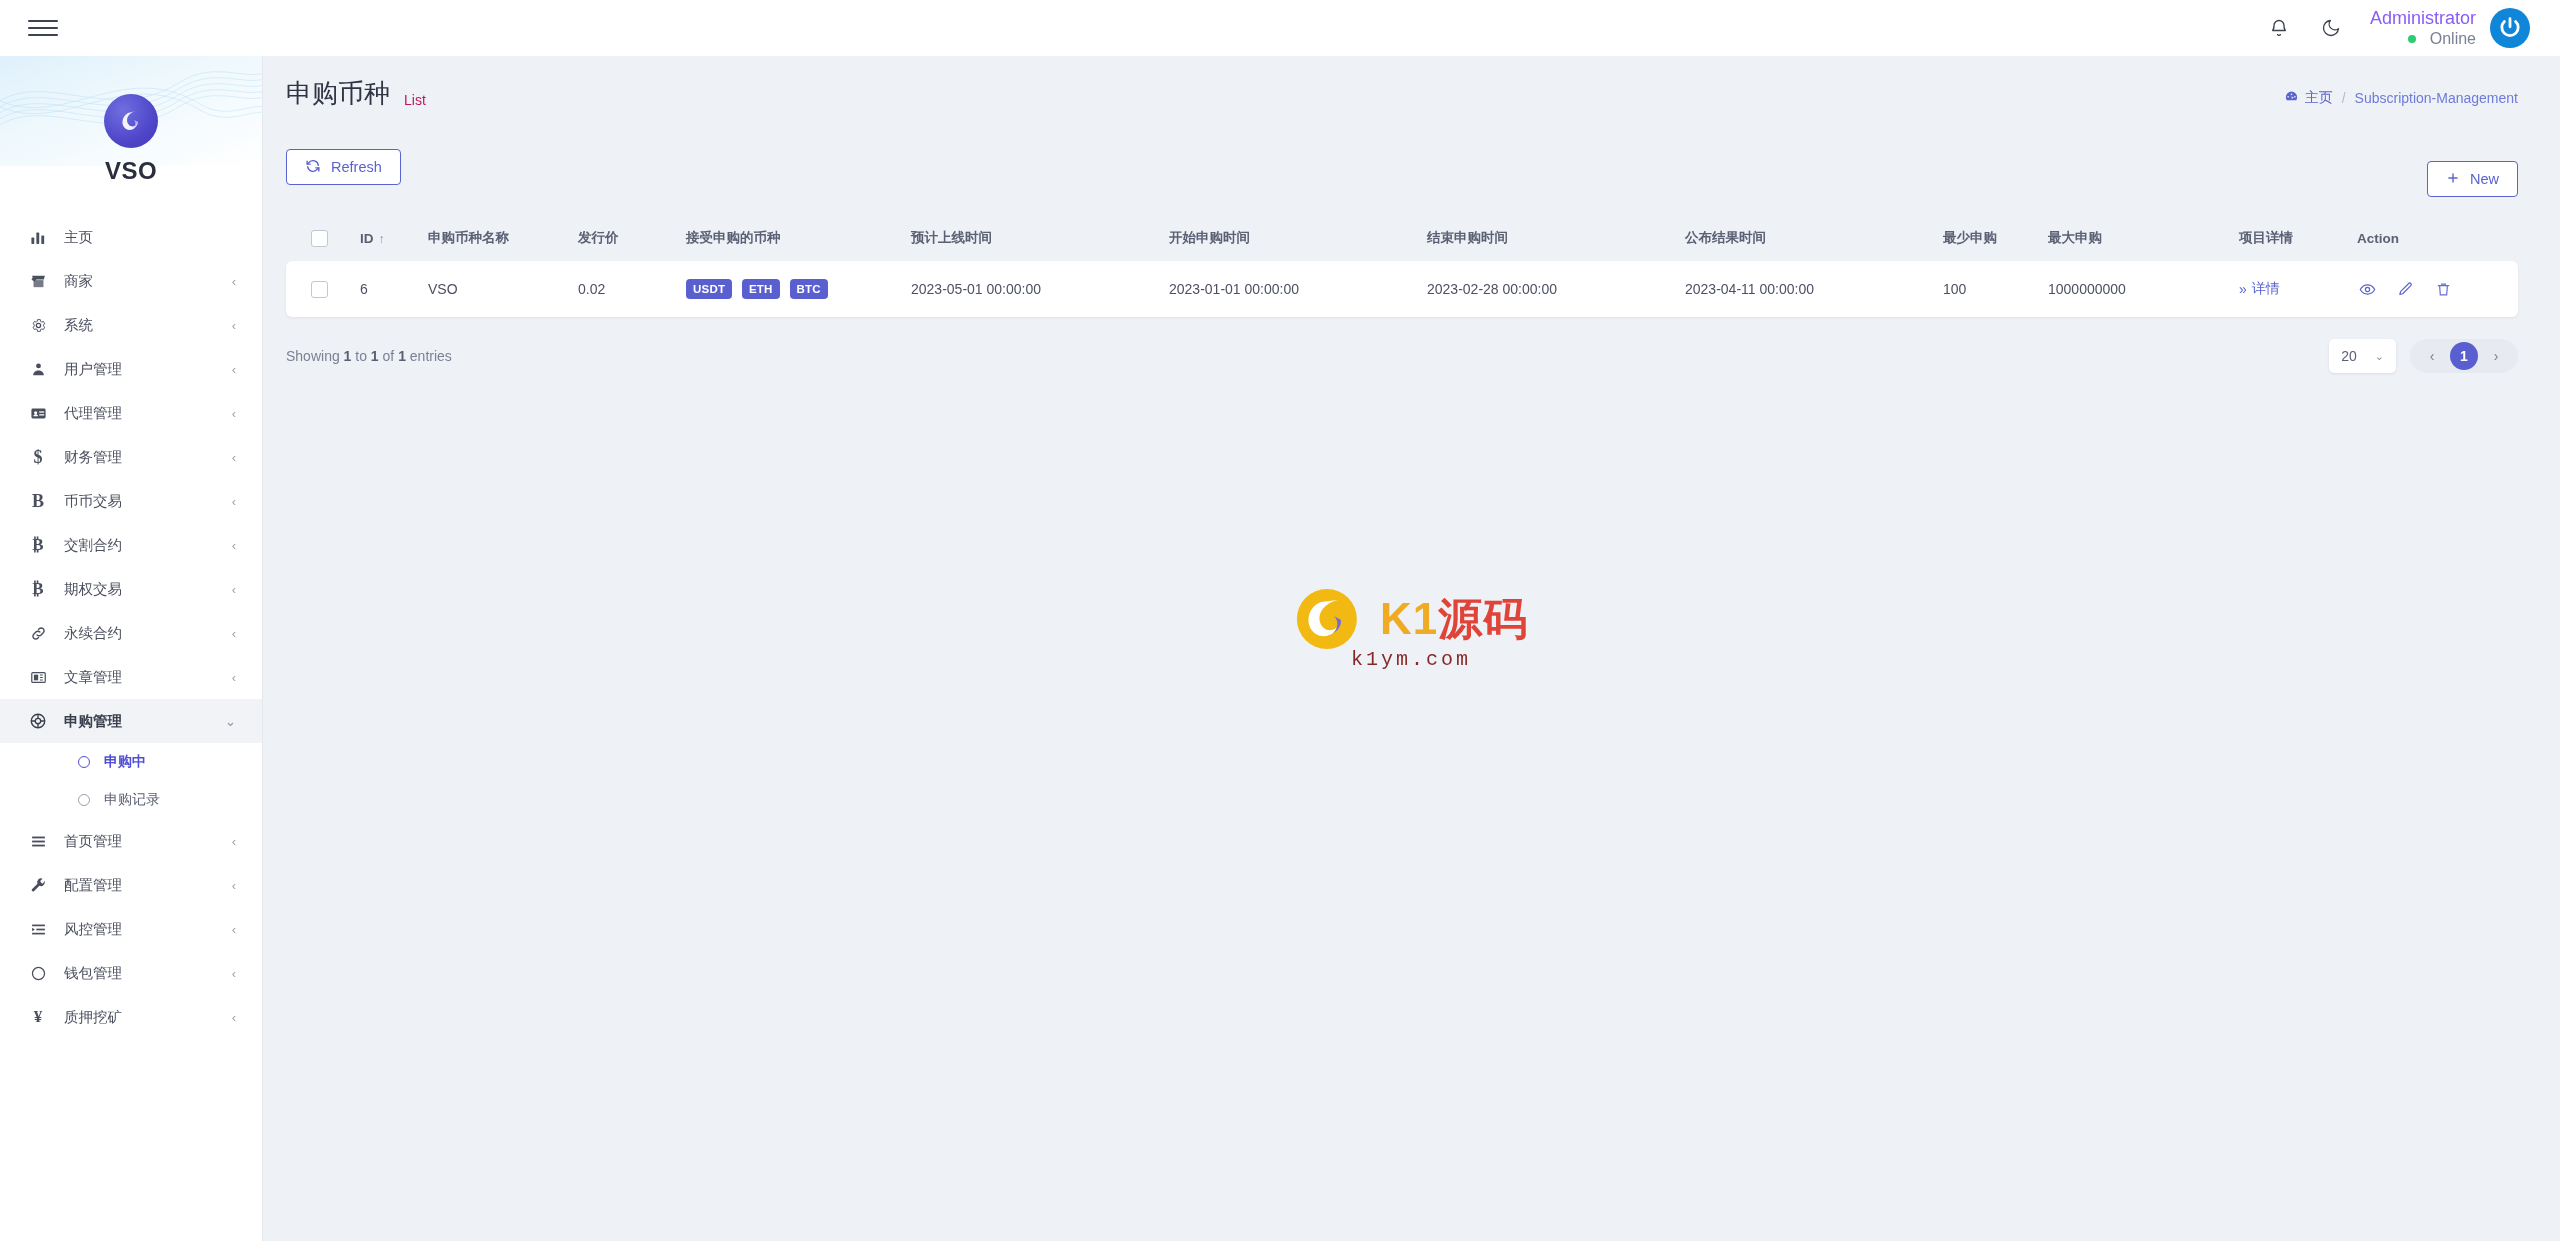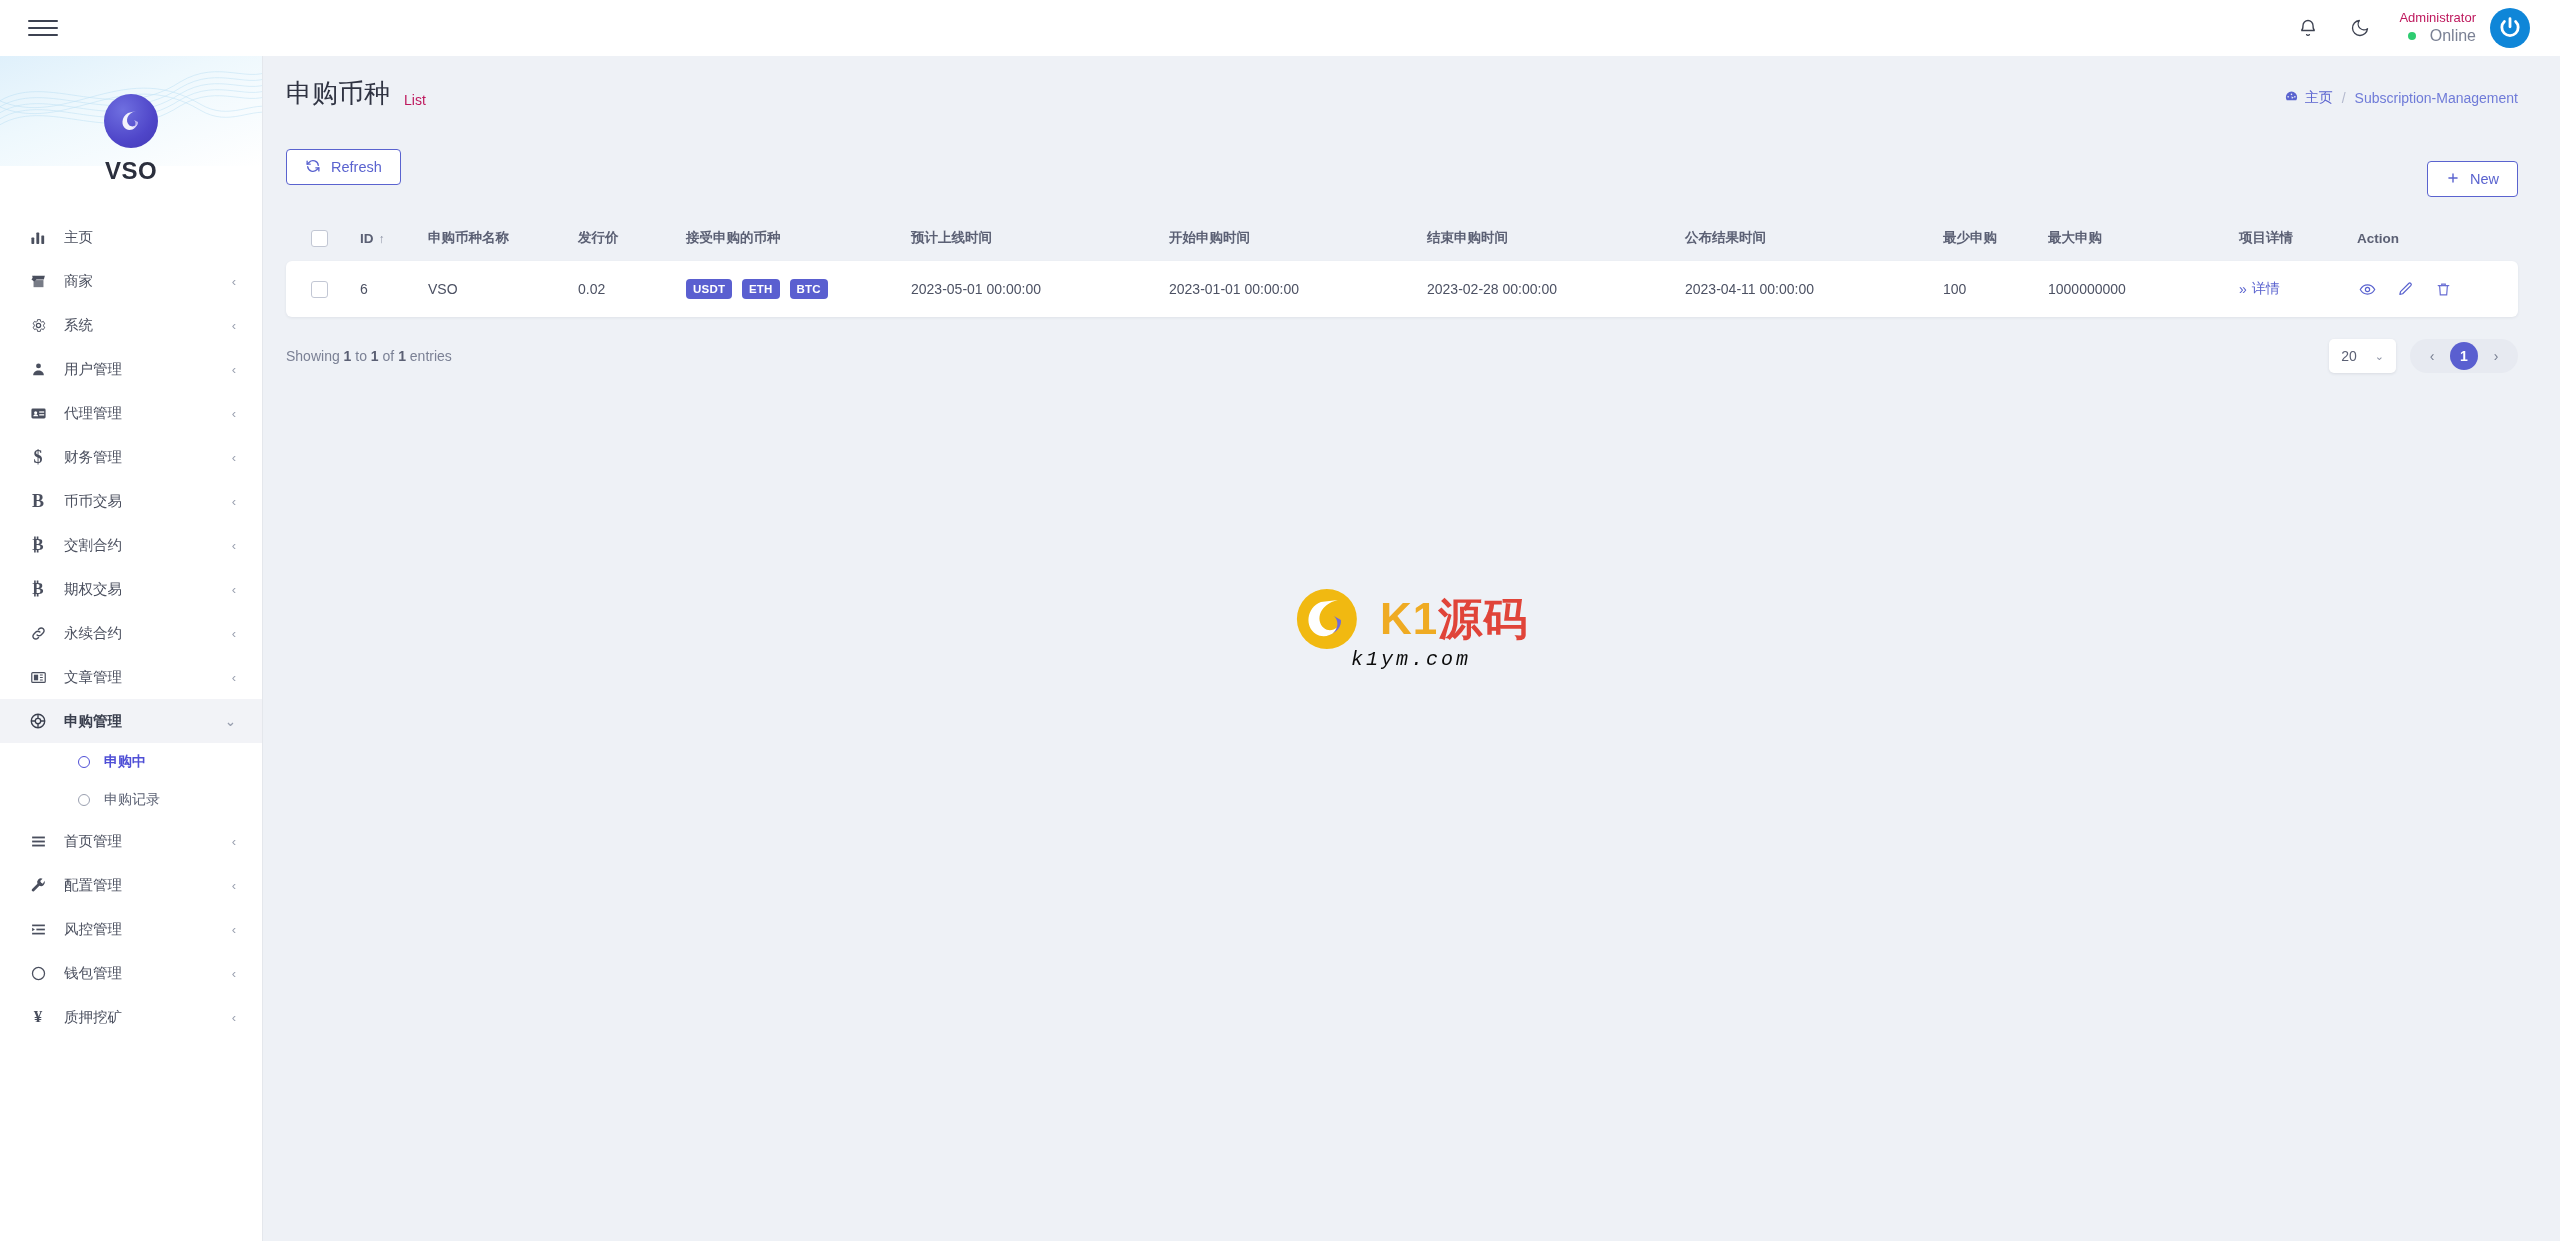--- a/index.html
+++ b/index.html
@@ -18,21 +18,21 @@
     padding: 0 30px 0 20px;
     position: relative;
     z-index: 40;
   }
   .hamburger { width: 30px; height: 24px; display:flex; flex-direction:column; justify-content:center; gap:5px; cursor:pointer; margin-left: 8px;}
   .hamburger span { display:block; height:2px; background:#3d4251; border-radius:2px; }
   .topbar-right { margin-left:auto; display:flex; align-items:center; gap:26px; }
   .icon-btn { width:26px; height:26px; display:flex; align-items:center; justify-content:center; cursor:pointer; color:#3d4251; }
   .user-block { display:flex; align-items:center; gap:14px; }
   .user-text { text-align:right; line-height:1.25; }
-  .user-name { font-size:13px; color:#be185d; }
+  .user-name { font-size:18px; color:#8b5cf6; }
   .user-status { font-size:16px; color:#7a8194; display:flex; align-items:center; justify-content:flex-end; gap:14px; }
   .dot-online { width:8px; height:8px; border-radius:50%; background:#2ecc71; display:inline-block; }
   .avatar {
     width:40px; height:40px; border-radius:50%;
     background:#0f86d8; display:flex; align-items:center; justify-content:center;
     color:#fff; flex:none;
   }
 
   
   .shell { display:flex; width:100%; height: calc(1241px - 56px); }
@@ -162,21 +162,21 @@
   
   .watermark {
     position:absolute; left:50%; top:530px; transform:translateX(-50%);
     display:flex; flex-direction:column; align-items:center; pointer-events:none;
     opacity:0.95;
   }
   .wm-row { display:flex; align-items:center; gap:20px; }
   .wm-logo { width:66px; height:66px; flex:none; }
   .wm-text { font-size:44px; font-weight:bold; color:#f0a818; letter-spacing:1px; }
   .wm-text .red { color:#e03b2f; }
-  .wm-sub { font-size:20px; color:#000000; letter-spacing:3px; margin-top:-4px; font-family:"Liberation Mono", monospace;font-style:italic; }
+  .wm-sub { font-size:20px; color:#7f1d1d; letter-spacing:3px; margin-top:-4px; font-family:"Liberation Mono", monospace; }
 </style>
 </head>
 <body>
 
 <div class="topbar">
   <div class="hamburger">
     <span></span>
       <span></span>
       <span></span>
   </div>

